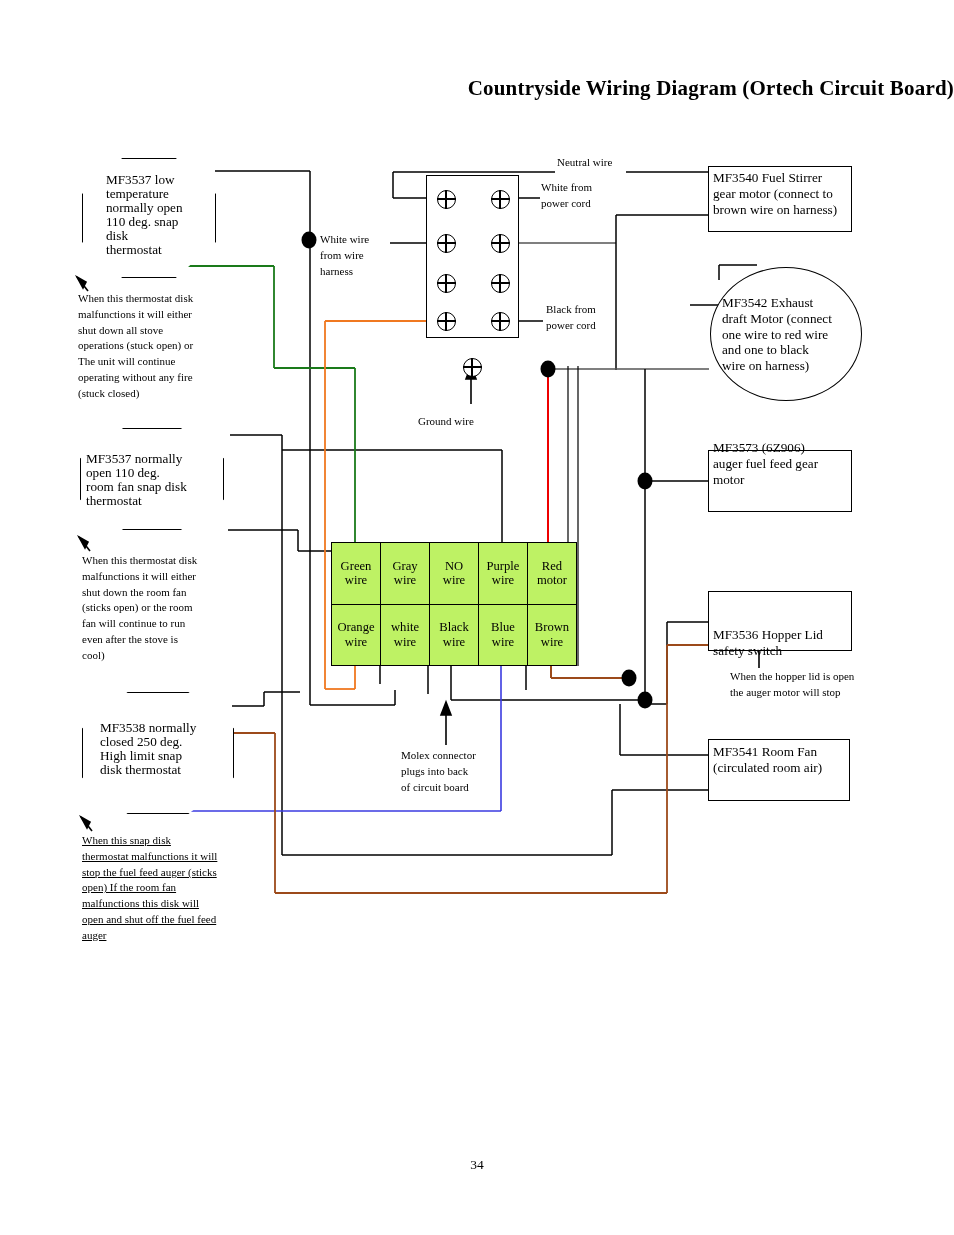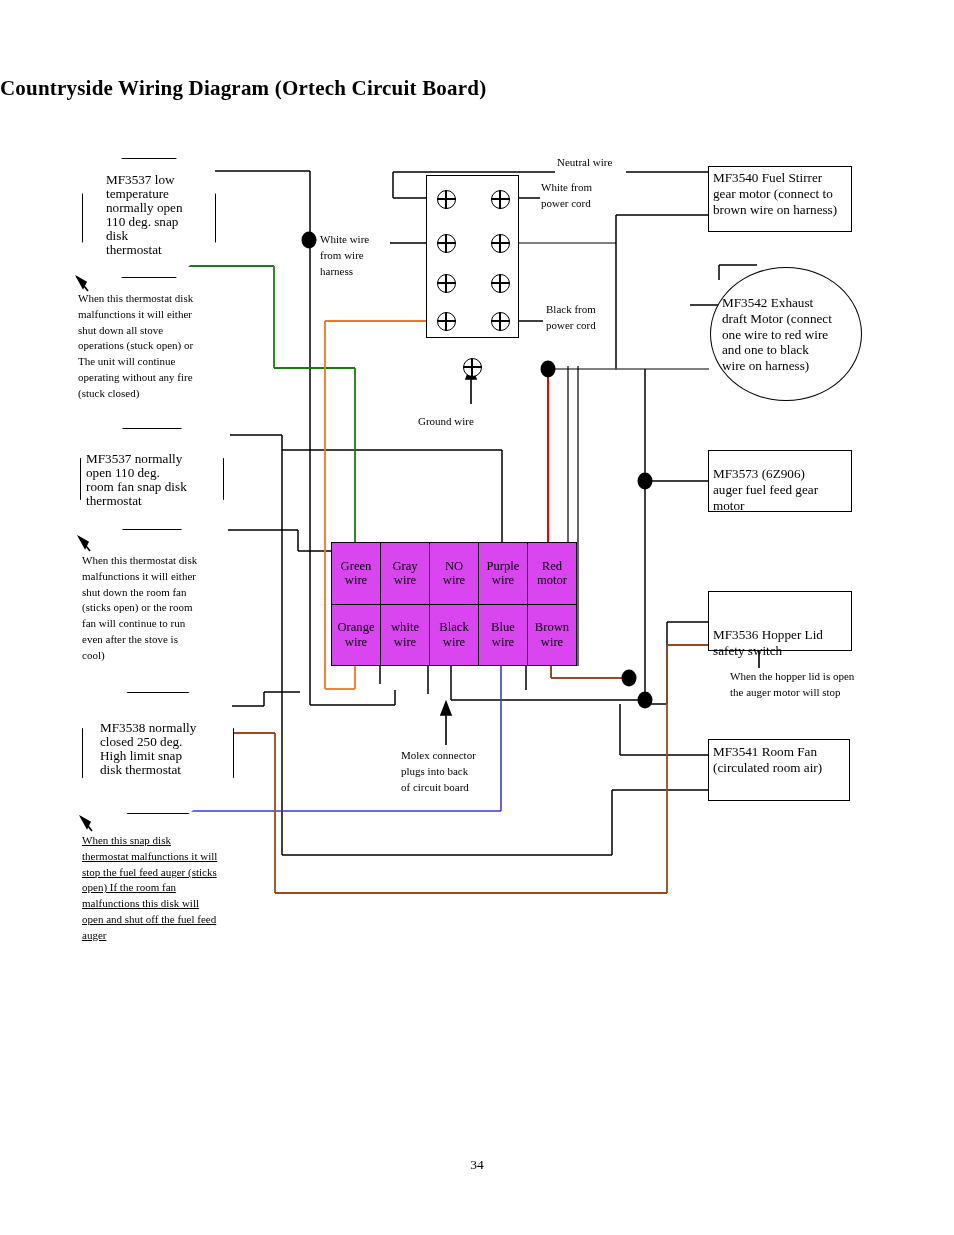--- a/index.html
+++ b/index.html
@@ -1,20 +1,20 @@
 <!DOCTYPE html>
 <html><head>
 <meta charset="utf-8">
 <style>
   html,body{margin:0;padding:0;background:#ffffff;}
   body{width:954px;height:1235px;position:relative;font-family:"Liberation Serif","DejaVu Serif",serif;color:#000;}
   #page{position:relative;width:954px;height:1235px;overflow:hidden;}
 
   #title{
-    position:absolute;left:0;top:76px;width:954px;text-align:left;
+    position:absolute;left:0;top:76px;width:954px;text-align:right;
     font-size:21px;font-weight:bold;letter-spacing:0.2px;
   }
 
   #wires{position:absolute;left:0;top:0;width:954px;height:1235px;}
 
   .lbl{position:absolute;font-size:11px;line-height:15.8px;}
 
   .oct{
     position:absolute;border:1.3px solid #000;background:#fff;
     clip-path:polygon(30% 0%,70% 0%,100% 30%,100% 70%,70% 100%,30% 100%,0% 70%,0% 30%);
@@ -28,21 +28,21 @@
     position:absolute;border:1.4px solid #000;border-radius:50%;background:#fff;box-sizing:border-box;
   }
 
   
   #tblock{position:absolute;left:426px;top:175px;width:93px;height:163px;border:1.5px solid #000;background:#fff;box-sizing:border-box;}
   .screw{position:absolute;width:19px;height:19px;border:1.5px solid #000;border-radius:50%;background:#fff;box-sizing:border-box;}
   .screw:before{content:"";position:absolute;left:-1.5px;top:7px;width:19px;height:1.5px;background:#000;}
   .screw:after{content:"";position:absolute;left:7px;top:-1.5px;width:1.5px;height:19px;background:#000;}
 
   
-  #molex{position:absolute;left:331px;top:542px;width:246px;height:124px;background:#d946ef;}
+  #molex{position:absolute;left:331px;top:542px;width:246px;height:124px;background:#bef264;}
   #molex table{border-collapse:collapse;width:246px;height:124px;table-layout:fixed;}
   #molex td{border:1.2px solid #000;text-align:center;vertical-align:middle;font-size:12.6px;line-height:14.5px;padding:0;}
 
   #pagenum{position:absolute;left:0;top:1157px;width:954px;text-align:center;font-size:13.5px;}
 </style>
 </head>
 <body>
 
 <div id="page">
 
@@ -298,21 +298,21 @@
 brown wire on harness)</div>
 
   <div class="ellip" style="left:710px;top:267px;width:152px;height:134px;"></div>
   <div class="boxtxt" style="left:722px;top:295px;width:140px;white-space:pre-line;">MF3542 Exhaust
 draft Motor (connect
 one wire to red wire
 and one to black
 wire on harness)</div>
 
   <div class="box" style="left:708px;top:450px;width:144px;height:62px;"></div>
-  <div class="boxtxt" style="left:713px;top:466px;width:140px;white-space:pre-line;">MF3573 (6Z906)
+  <div class="boxtxt" style="left:713px;top:440px;width:140px;white-space:pre-line;">MF3573 (6Z906)
 auger fuel feed gear
 motor</div>
 
   <div class="box" style="left:708px;top:591px;width:144px;height:60px;"></div>
   <div class="boxtxt" style="left:713px;top:596px;width:140px;white-space:pre-line;margin-top:31px;">MF3536 Hopper Lid
 safety switch</div>
   <div class="lbl" style="left:730px;top:669px;width:180px;white-space:pre-line;">When the hopper lid is open
 the auger motor will stop</div>
 
   <div class="box" style="left:708px;top:739px;width:142px;height:62px;"></div>

